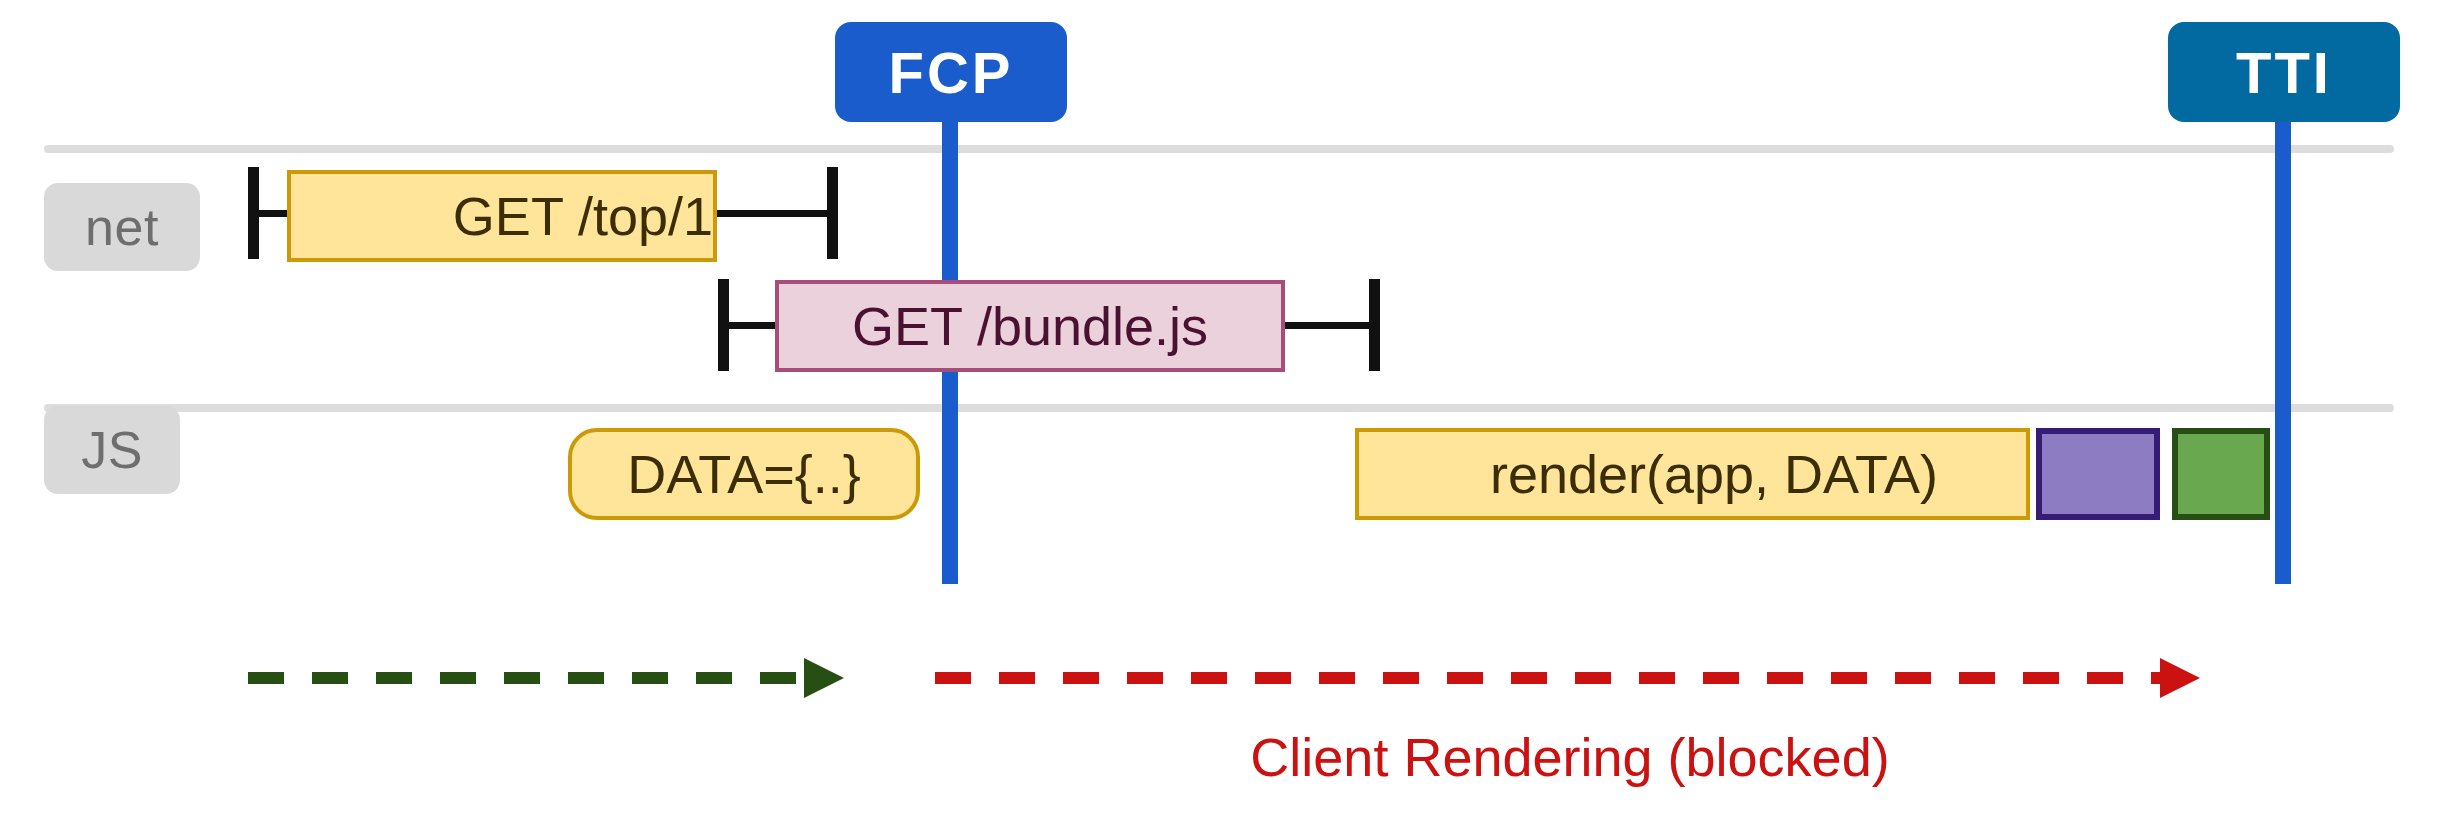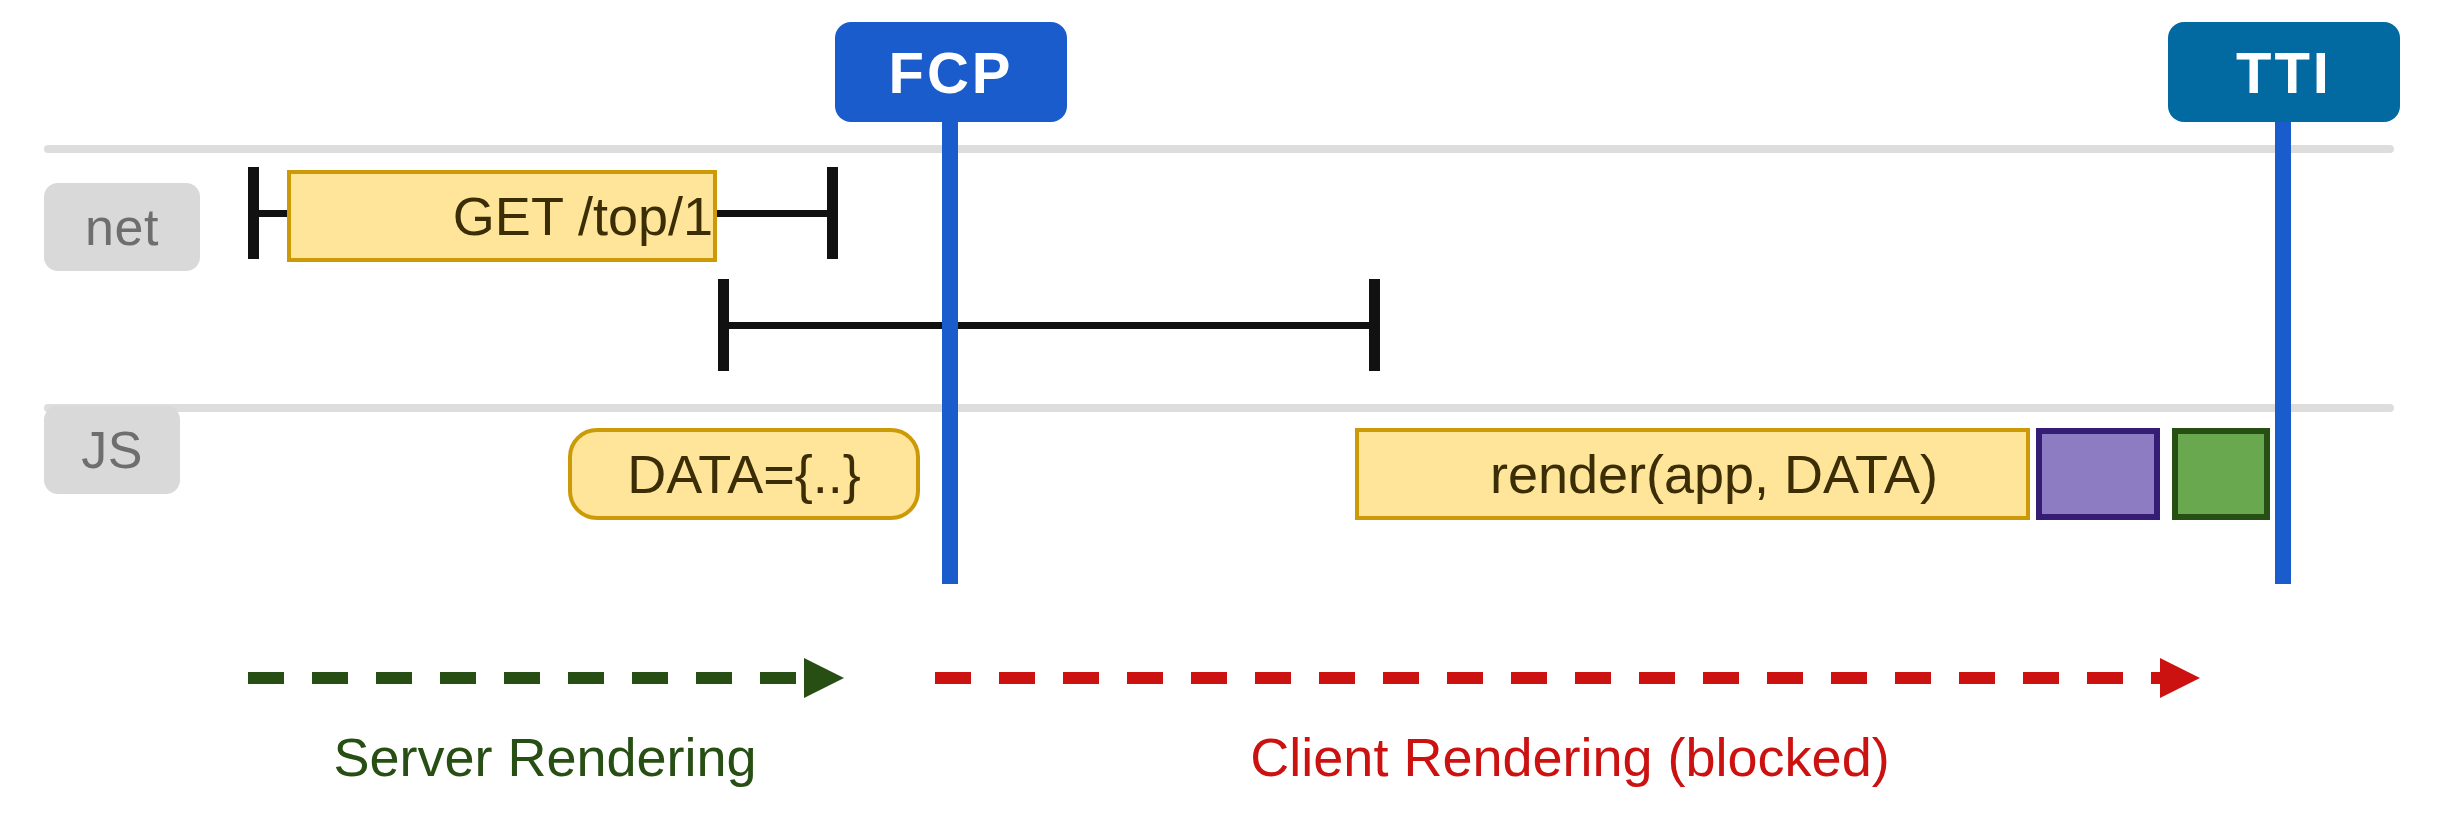--- a/index.html
+++ b/index.html
@@ -150,33 +150,35 @@
     <div class="whisker-cap" style="left: 248px; top: 167px; height: 92px;"></div>
     <div class="whisker-cap" style="left: 827px; top: 167px; height: 92px;"></div>
     <div class="whisker-stem" style="left: 718px; top: 322px; width: 662px;"></div>
     <div class="whisker-cap" style="left: 718px; top: 279px; height: 92px;"></div>
     <div class="whisker-cap" style="left: 1369px; top: 279px; height: 92px;"></div>
     <div class="marker-line" style="left: 942px; top: 84px; height: 500px; background: rgb(26, 92, 204);"></div>
     <div class="marker-line" style="left: 2275px; top: 84px; height: 500px; background: rgb(26, 92, 204);"></div>
     <div class="bar bar-yellow" style="left: 287px; top: 170px; width: 430px; height: 92px; background: rgb(255, 229, 153); border-color: rgb(204, 154, 6); justify-content: flex-end;">
       <span>GET /top/1</span>
     </div>
+    <div class="bar bar-pink" style="left: 775px; top: 280px; width: 510px; height: 92px; background: rgb(234, 209, 220); border-color: rgb(166, 77, 121);">
+      <span>GET /bundle.js</span>
+    </div>
     <div class="bar bar-yellow" style="left: 568px; top: 428px; width: 352px; height: 92px; background: rgb(255, 229, 153); border-color: rgb(204, 154, 6); border-radius: 29px;">
       <span>DATA={..}</span>
     </div>
     <div class="bar bar-yellow" style="left: 1355px; top: 428px; width: 675px; height: 92px; background: rgb(255, 229, 153); border-color: rgb(204, 154, 6); padding-left: 43px;">
       <span>render(app, DATA)</span>
     </div>
     <div class="bar bar-purple" style="left: 2036px; top: 428px; width: 124px; height: 92px; background: rgb(142, 124, 195); border-color: rgb(53, 28, 117);"></div>
     <div class="bar bar-green" style="left: 2172px; top: 428px; width: 98px; height: 92px; background: rgb(106, 168, 79); border-color: rgb(39, 78, 19);"></div>
     <div class="marker-badge" style="left: 835px; top: 22px; width: 232px; height: 100px; background: rgb(26, 92, 204);">FCP</div>
     <div class="marker-badge" style="left: 2168px; top: 22px; width: 232px; height: 100px; background: #0369a1;">TTI</div>
     <div class="legend-arrow" style="left: 248px; top: 672px; width: 596px; color: rgb(39, 78, 19);">
       <div class="dashes"></div>
       <div class="head"></div>
     </div>
-    <div class="legend-label" style="left: 190px; top: 730px; width: 710px; color: rgb(39, 78, 19);">Server Rendering</div>
     <div class="legend-arrow" style="left: 935px; top: 672px; width: 1265px; color: rgb(204, 17, 17);">
       <div class="dashes"></div>
       <div class="head"></div>
     </div>
     <div class="legend-label" style="left: 710px; top: 730px; width: 1720px; color: rgb(204, 17, 17);">Client Rendering (blocked)</div>
   </div>
 
 </body></html>

